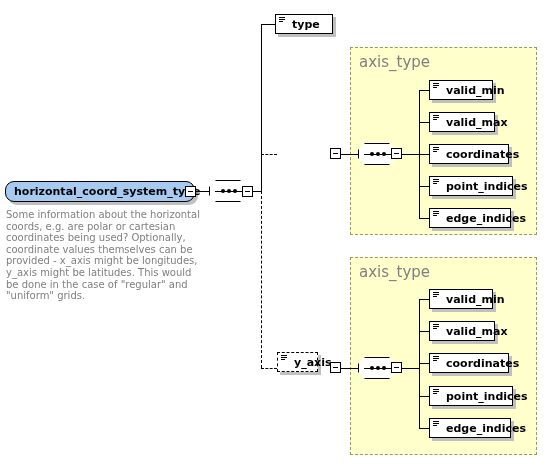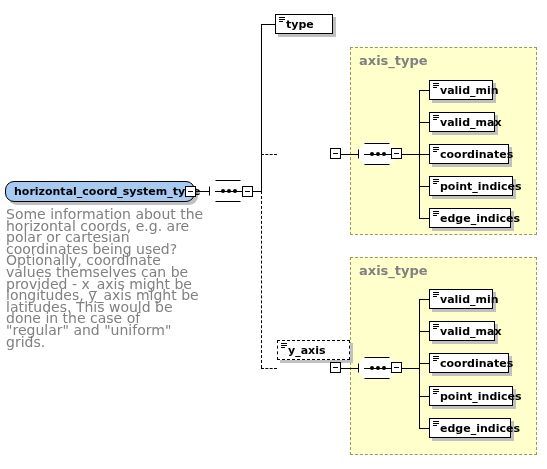--- a/index.html
+++ b/index.html
@@ -40,21 +40,21 @@
   
   .ebox {
     position: absolute;
     background: #ffffff;
     border: 1px solid #000000;
     box-shadow: 3px 3px 0 0 #c0c0c0;
     box-sizing: border-box;
     height: 20px;
     display: flex;
     align-items: center;
-    padding-left: 10px;
+    padding-left: 16px;
   }
   .ebox .lbl {
     font-size: 11px;
     font-weight: bold;
     color: #000000;
     line-height: 11px;
     white-space: nowrap;
   }
   .eicon {
     position: absolute;
@@ -153,31 +153,31 @@
   .typebox {
     position: absolute;
     background: #ffffcc;
     border: 1px dashed #999966;
     box-sizing: border-box;
   }
   .typebox .tlabel {
     position: absolute;
     left: 8px;
     top: 5px;
-    font-size: 13px;
+    font-size: 15px;
     color: #808080;
-    font-weight: bold;
+    font-weight: normal;
     white-space: nowrap;
     text-align: center;
   }
 
   
   .doc {
     position: absolute;
-    font-size: 14px;
+    font-size: 10px;
     color: #808080;
     line-height: 11.6px;
     width: 200px;
     white-space: pre-line;
   }
 </style>
 </head>
 <body>
 
 <div id="canvas">
@@ -282,21 +282,21 @@
   <div class="ebox" style="left:429px; top:208px; width:82px;">
     <span class="eicon">
         <i></i>
         <i></i>
         <i></i>
       </span>
     <span class="lbl">edge_indices</span>
   </div>
 
   <div class="dash-h" style="left:261px; top:368px; width:16px;"></div>
-  <div class="ebox optional" style="left:277px; top:340px; width:73px;">
+  <div class="ebox optional" style="left:277px; top:352px; width:41px;">
     <span class="eicon">
       <i></i>
         <i></i>
         <i></i>
     </span>
     <span class="lbl">y_axis</span>
   </div>
   <div class="minus" style="left:330px; top:362px;"></div>
 
   <div class="line-h" style="left:341px; top:368px; width:17px;"></div>

